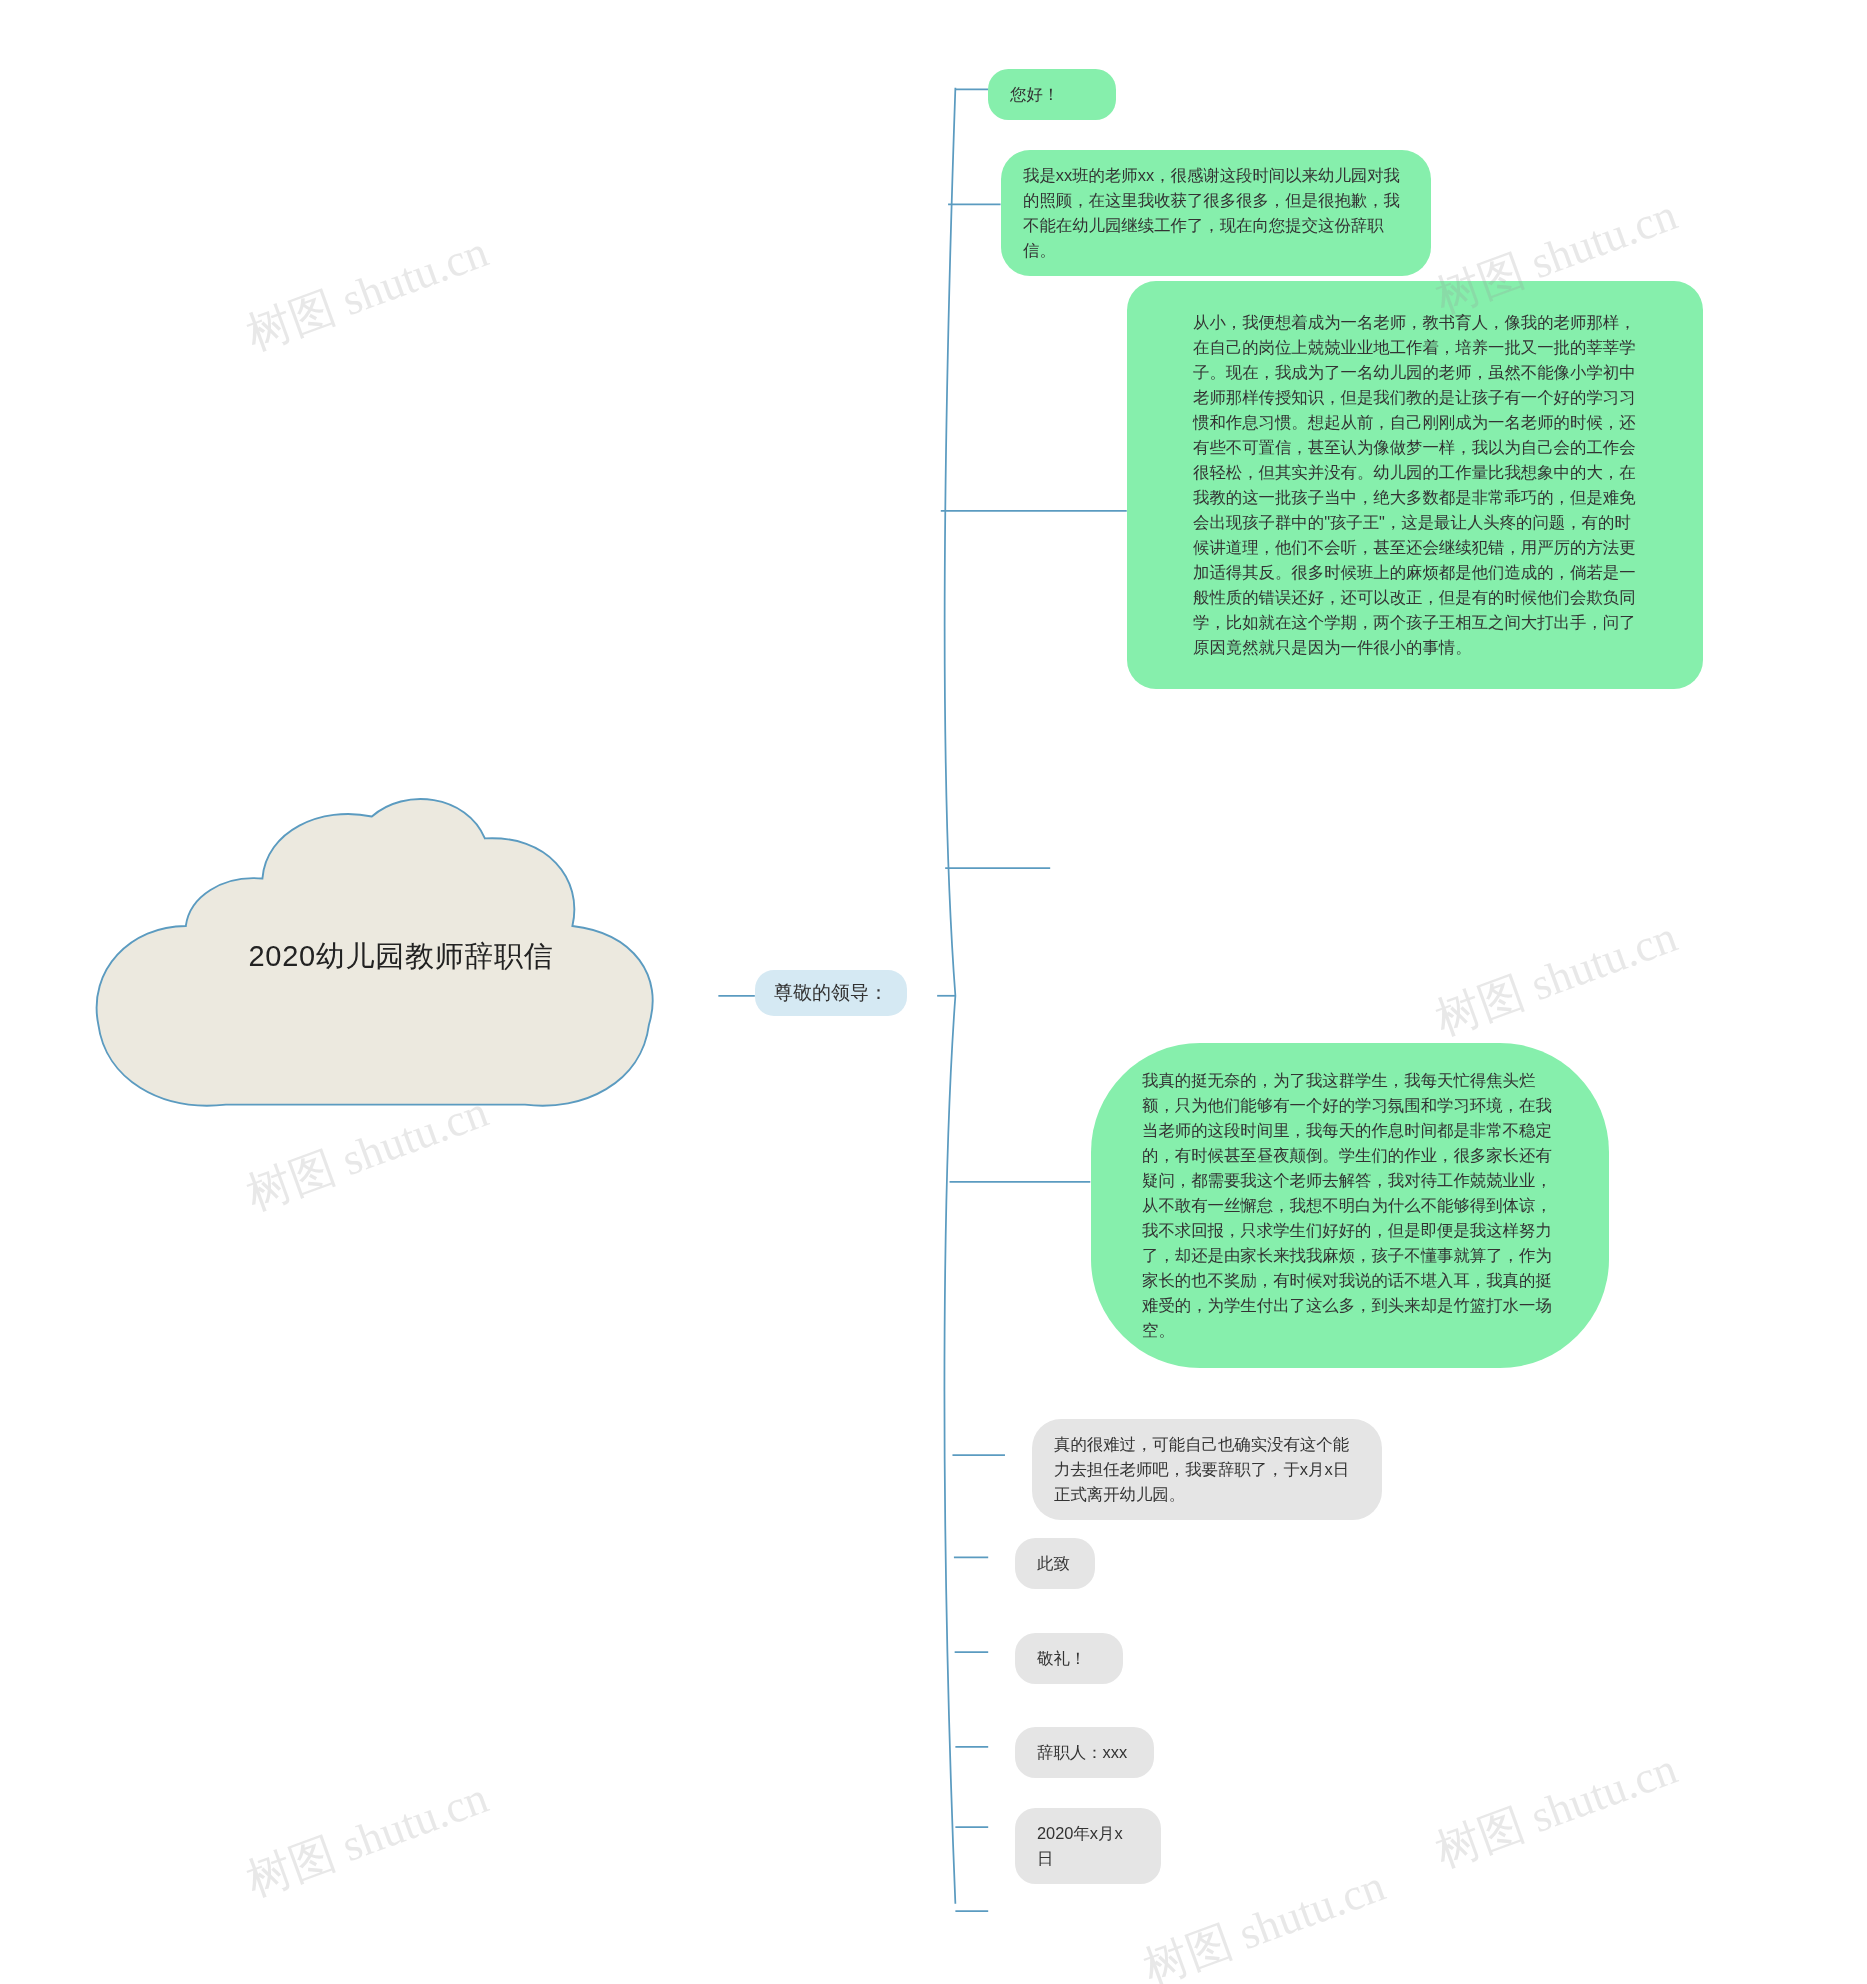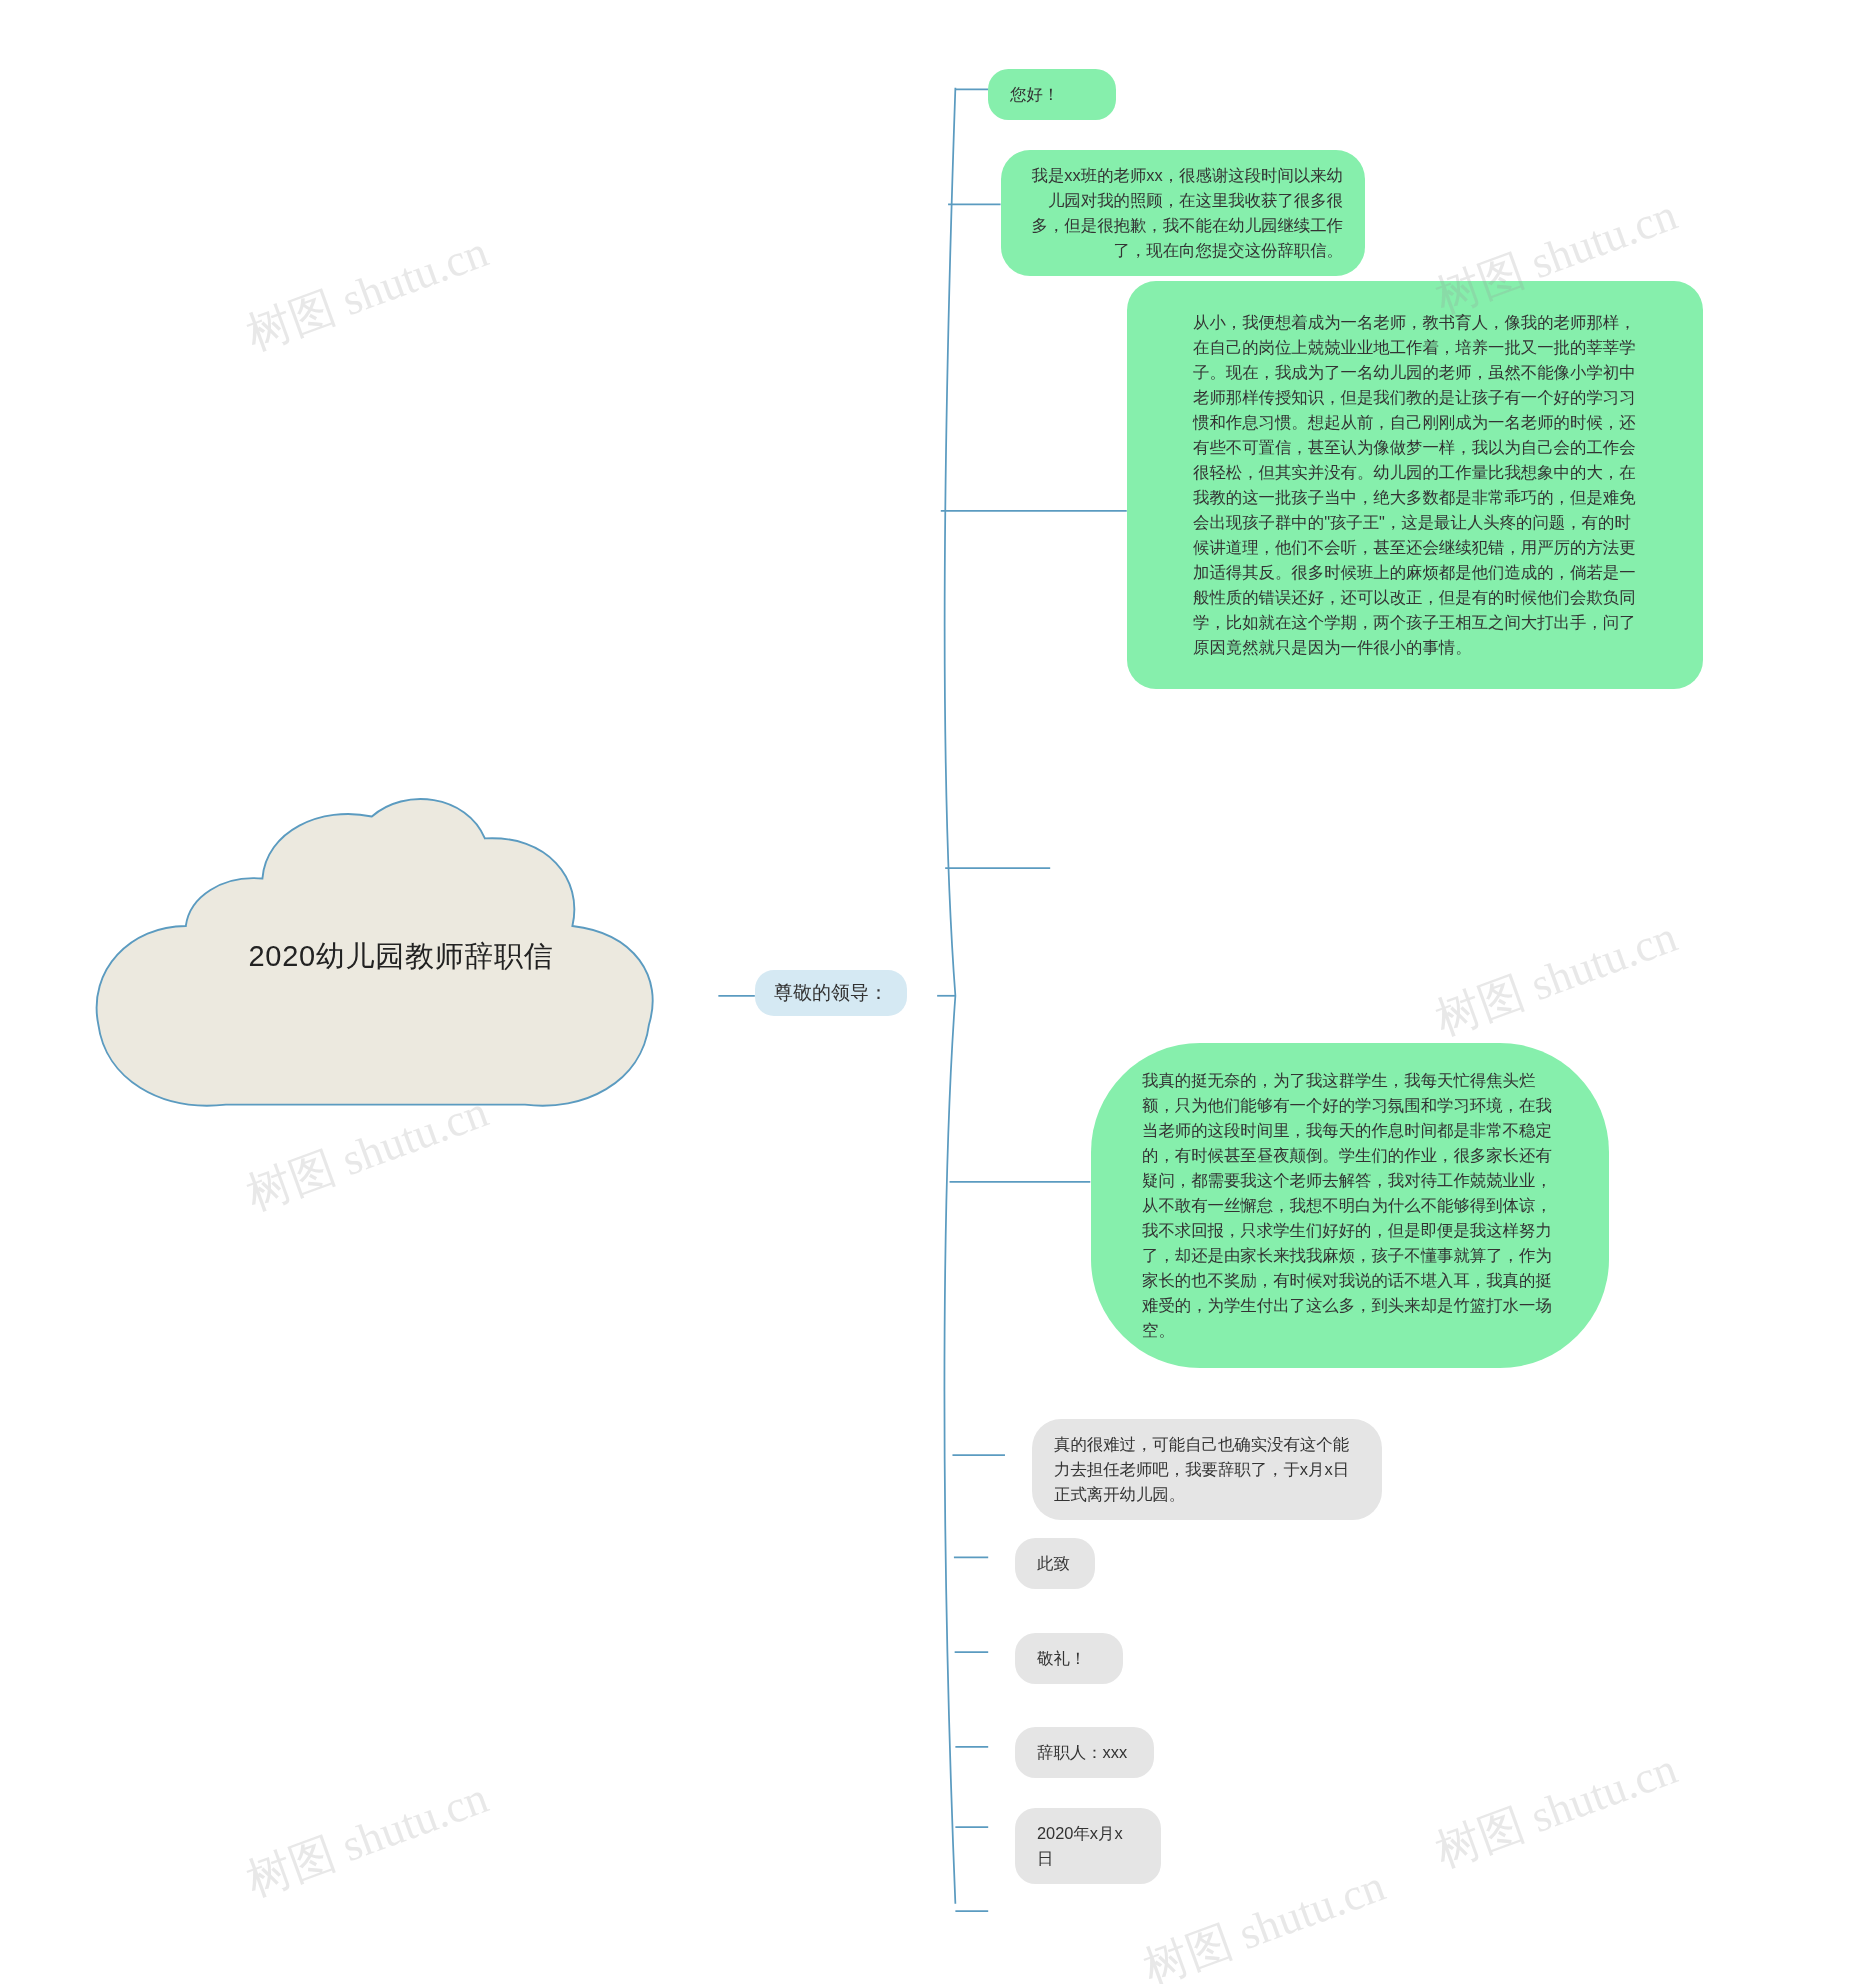--- a/index.html
+++ b/index.html
@@ -132,21 +132,21 @@
     </svg>
     <div class="cloud-label">2020幼儿园教师辞职信</div>
   </div>
 
   <div class="node-l1">尊敬的领导：</div>
 
   <div class="bubble small" style="left:988px; top:69px; width:128px;">
     <p>您好！</p>
   </div>
 
-  <div class="bubble pill" style="left:1001px; top:150px; width:364px;text-align:right;">
+  <div class="bubble pill" style="left:1001px; top:150px; width:430px;">
     <p>我是xx班的老师xx，很感谢这段时间以来幼儿园对我的照顾，在这里我收获了很多很多，但是很抱歉，我不能在幼儿园继续工作了，现在向您提交这份辞职信。</p>
   </div>
 
   <div class="bubble round" style="left:1127px; top:281px; width:576px; padding:29px 66px;">
     <p>从小，我便想着成为一名老师，教书育人，像我的老师那样，在自己的岗位上兢兢业业地工作着，培养一批又一批的莘莘学子。现在，我成为了一名幼儿园的老师，虽然不能像小学初中老师那样传授知识，但是我们教的是让孩子有一个好的学习习惯和作息习惯。想起从前，自己刚刚成为一名老师的时候，还有些不可置信，甚至认为像做梦一样，我以为自己会的工作会很轻松，但其实并没有。幼儿园的工作量比我想象中的大，在我教的这一批孩子当中，绝大多数都是非常乖巧的，但是难免会出现孩子群中的"孩子王"，这是最让人头疼的问题，有的时候讲道理，他们不会听，甚至还会继续犯错，用严厉的方法更加适得其反。很多时候班上的麻烦都是他们造成的，倘若是一般性质的错误还好，还可以改正，但是有的时候他们会欺负同学，比如就在这个学期，两个孩子王相互之间大打出手，问了原因竟然就只是因为一件很小的事情。</p>
   </div>
 
 
   <div class="bubble round" style="left:1091px; top:1043px; width:518px; padding:25px 51px; border-radius:109px;">
     <p>我真的挺无奈的，为了我这群学生，我每天忙得焦头烂额，只为他们能够有一个好的学习氛围和学习环境，在我当老师的这段时间里，我每天的作息时间都是非常不稳定的，有时候甚至昼夜颠倒。学生们的作业，很多家长还有疑问，都需要我这个老师去解答，我对待工作兢兢业业，从不敢有一丝懈怠，我想不明白为什么不能够得到体谅，我不求回报，只求学生们好好的，但是即便是我这样努力了，却还是由家长来找我麻烦，孩子不懂事就算了，作为家长的也不奖励，有时候对我说的话不堪入耳，我真的挺难受的，为学生付出了这么多，到头来却是竹篮打水一场空。</p>

